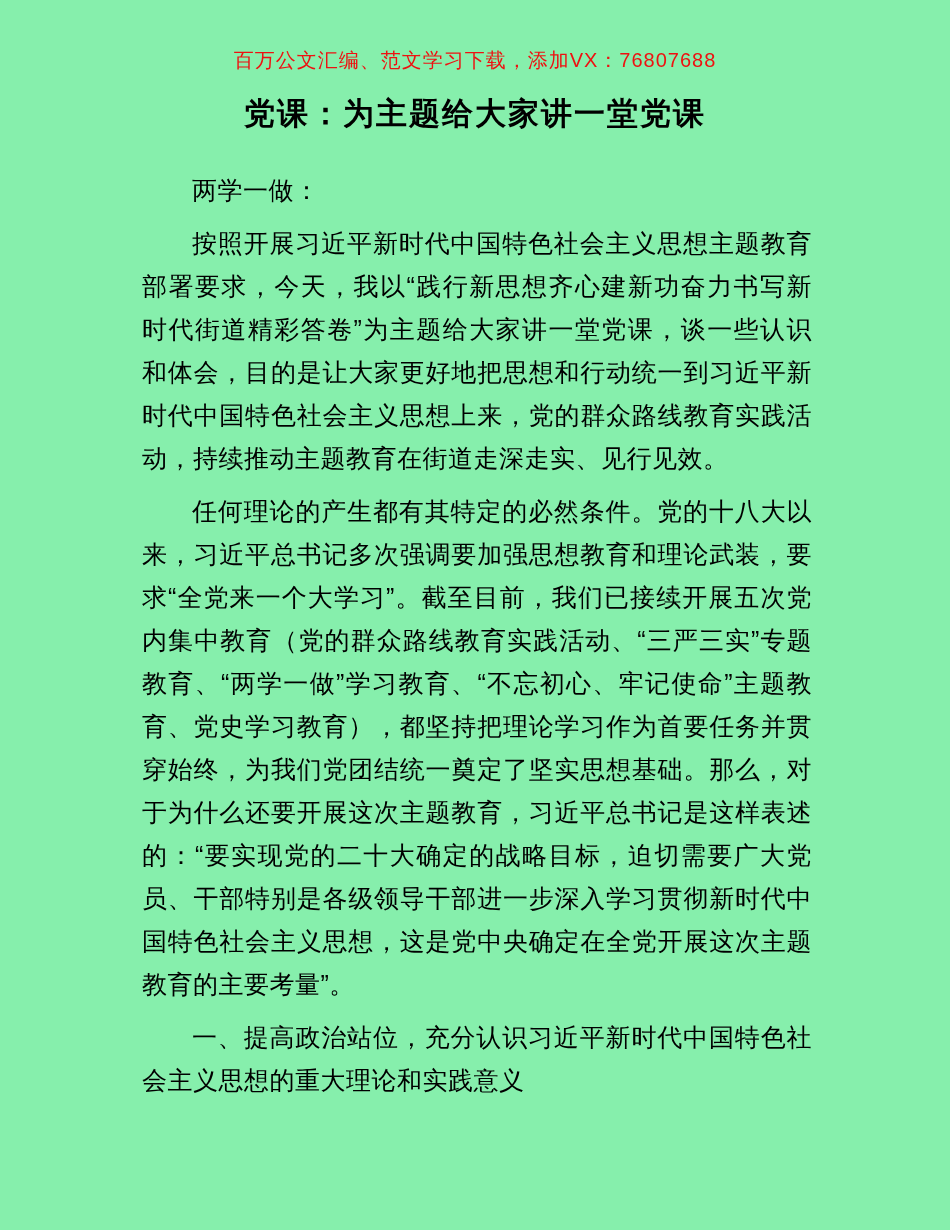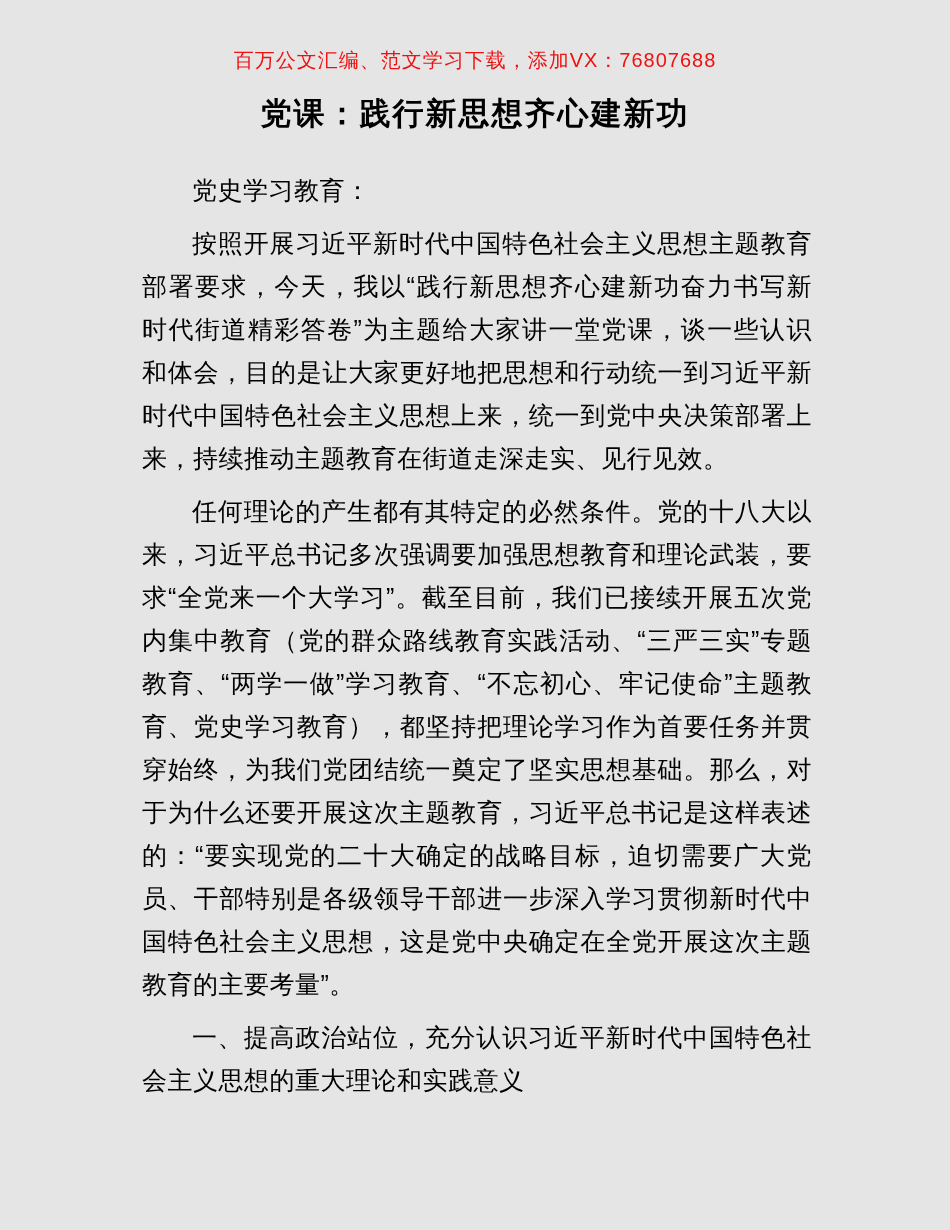--- a/index.html
+++ b/index.html
@@ -4,21 +4,21 @@
 <style>
   html, body {
     margin: 0;
     padding: 0;
     background: #ffffff;
   }
   .page {
     position: relative;
     width: 950px;
     height: 1230px;
-    background: #e5e5e5;
+    background: #86efac;
     color: #000000;
     overflow: hidden;
     font-family: "Liberation Sans", sans-serif;
   }
   .header-note {
     padding-top: 48px;
     text-align: center;
     font-size: 20px;
     line-height: 25px;
     color: #ee1111;
@@ -46,24 +46,24 @@
     margin: 0 0 10px 0;
     text-indent: 2em;
   }
 </style>
 </head>
 <body>
 
 <div class="page">
   <div class="header-note">百万公文汇编、范文学习下载，添加VX：76807688</div>
 
-  <h1 class="doc-title">党课：践行新思想齐心建新功</h1>
+  <h1 class="doc-title">党课：为主题给大家讲一堂党课</h1>
 
   <div class="doc-body">
-    <p>党史学习教育：</p>
+    <p>两学一做：</p>
 
-    <p>按照开展习近平新时代中国特色社会主义思想主题教育部署要求，今天，我以“践行新思想齐心建新功奋力书写新时代街道精彩答卷”为主题给大家讲一堂党课，谈一些认识和体会，目的是让大家更好地把思想和行动统一到习近平新时代中国特色社会主义思想上来，统一到党中央决策部署上来，持续推动主题教育在街道走深走实、见行见效。</p>
+    <p>按照开展习近平新时代中国特色社会主义思想主题教育部署要求，今天，我以“践行新思想齐心建新功奋力书写新时代街道精彩答卷”为主题给大家讲一堂党课，谈一些认识和体会，目的是让大家更好地把思想和行动统一到习近平新时代中国特色社会主义思想上来，党的群众路线教育实践活动，持续推动主题教育在街道走深走实、见行见效。</p>
 
     <p>任何理论的产生都有其特定的必然条件。党的十八大以来，习近平总书记多次强调要加强思想教育和理论武装，要求“全党来一个大学习”。截至目前，我们已接续开展五次党内集中教育（党的群众路线教育实践活动、“三严三实”专题教育、“两学一做”学习教育、“不忘初心、牢记使命”主题教育、党史学习教育），都坚持把理论学习作为首要任务并贯穿始终，为我们党团结统一奠定了坚实思想基础。那么，对于为什么还要开展这次主题教育，习近平总书记是这样表述的：“要实现党的二十大确定的战略目标，迫切需要广大党员、干部特别是各级领导干部进一步深入学习贯彻新时代中国特色社会主义思想，这是党中央确定在全党开展这次主题教育的主要考量”。</p>
 
     <p>一、提高政治站位，充分认识习近平新时代中国特色社会主义思想的重大理论和实践意义</p>
   </div>
 </div>
 
 </body></html>

